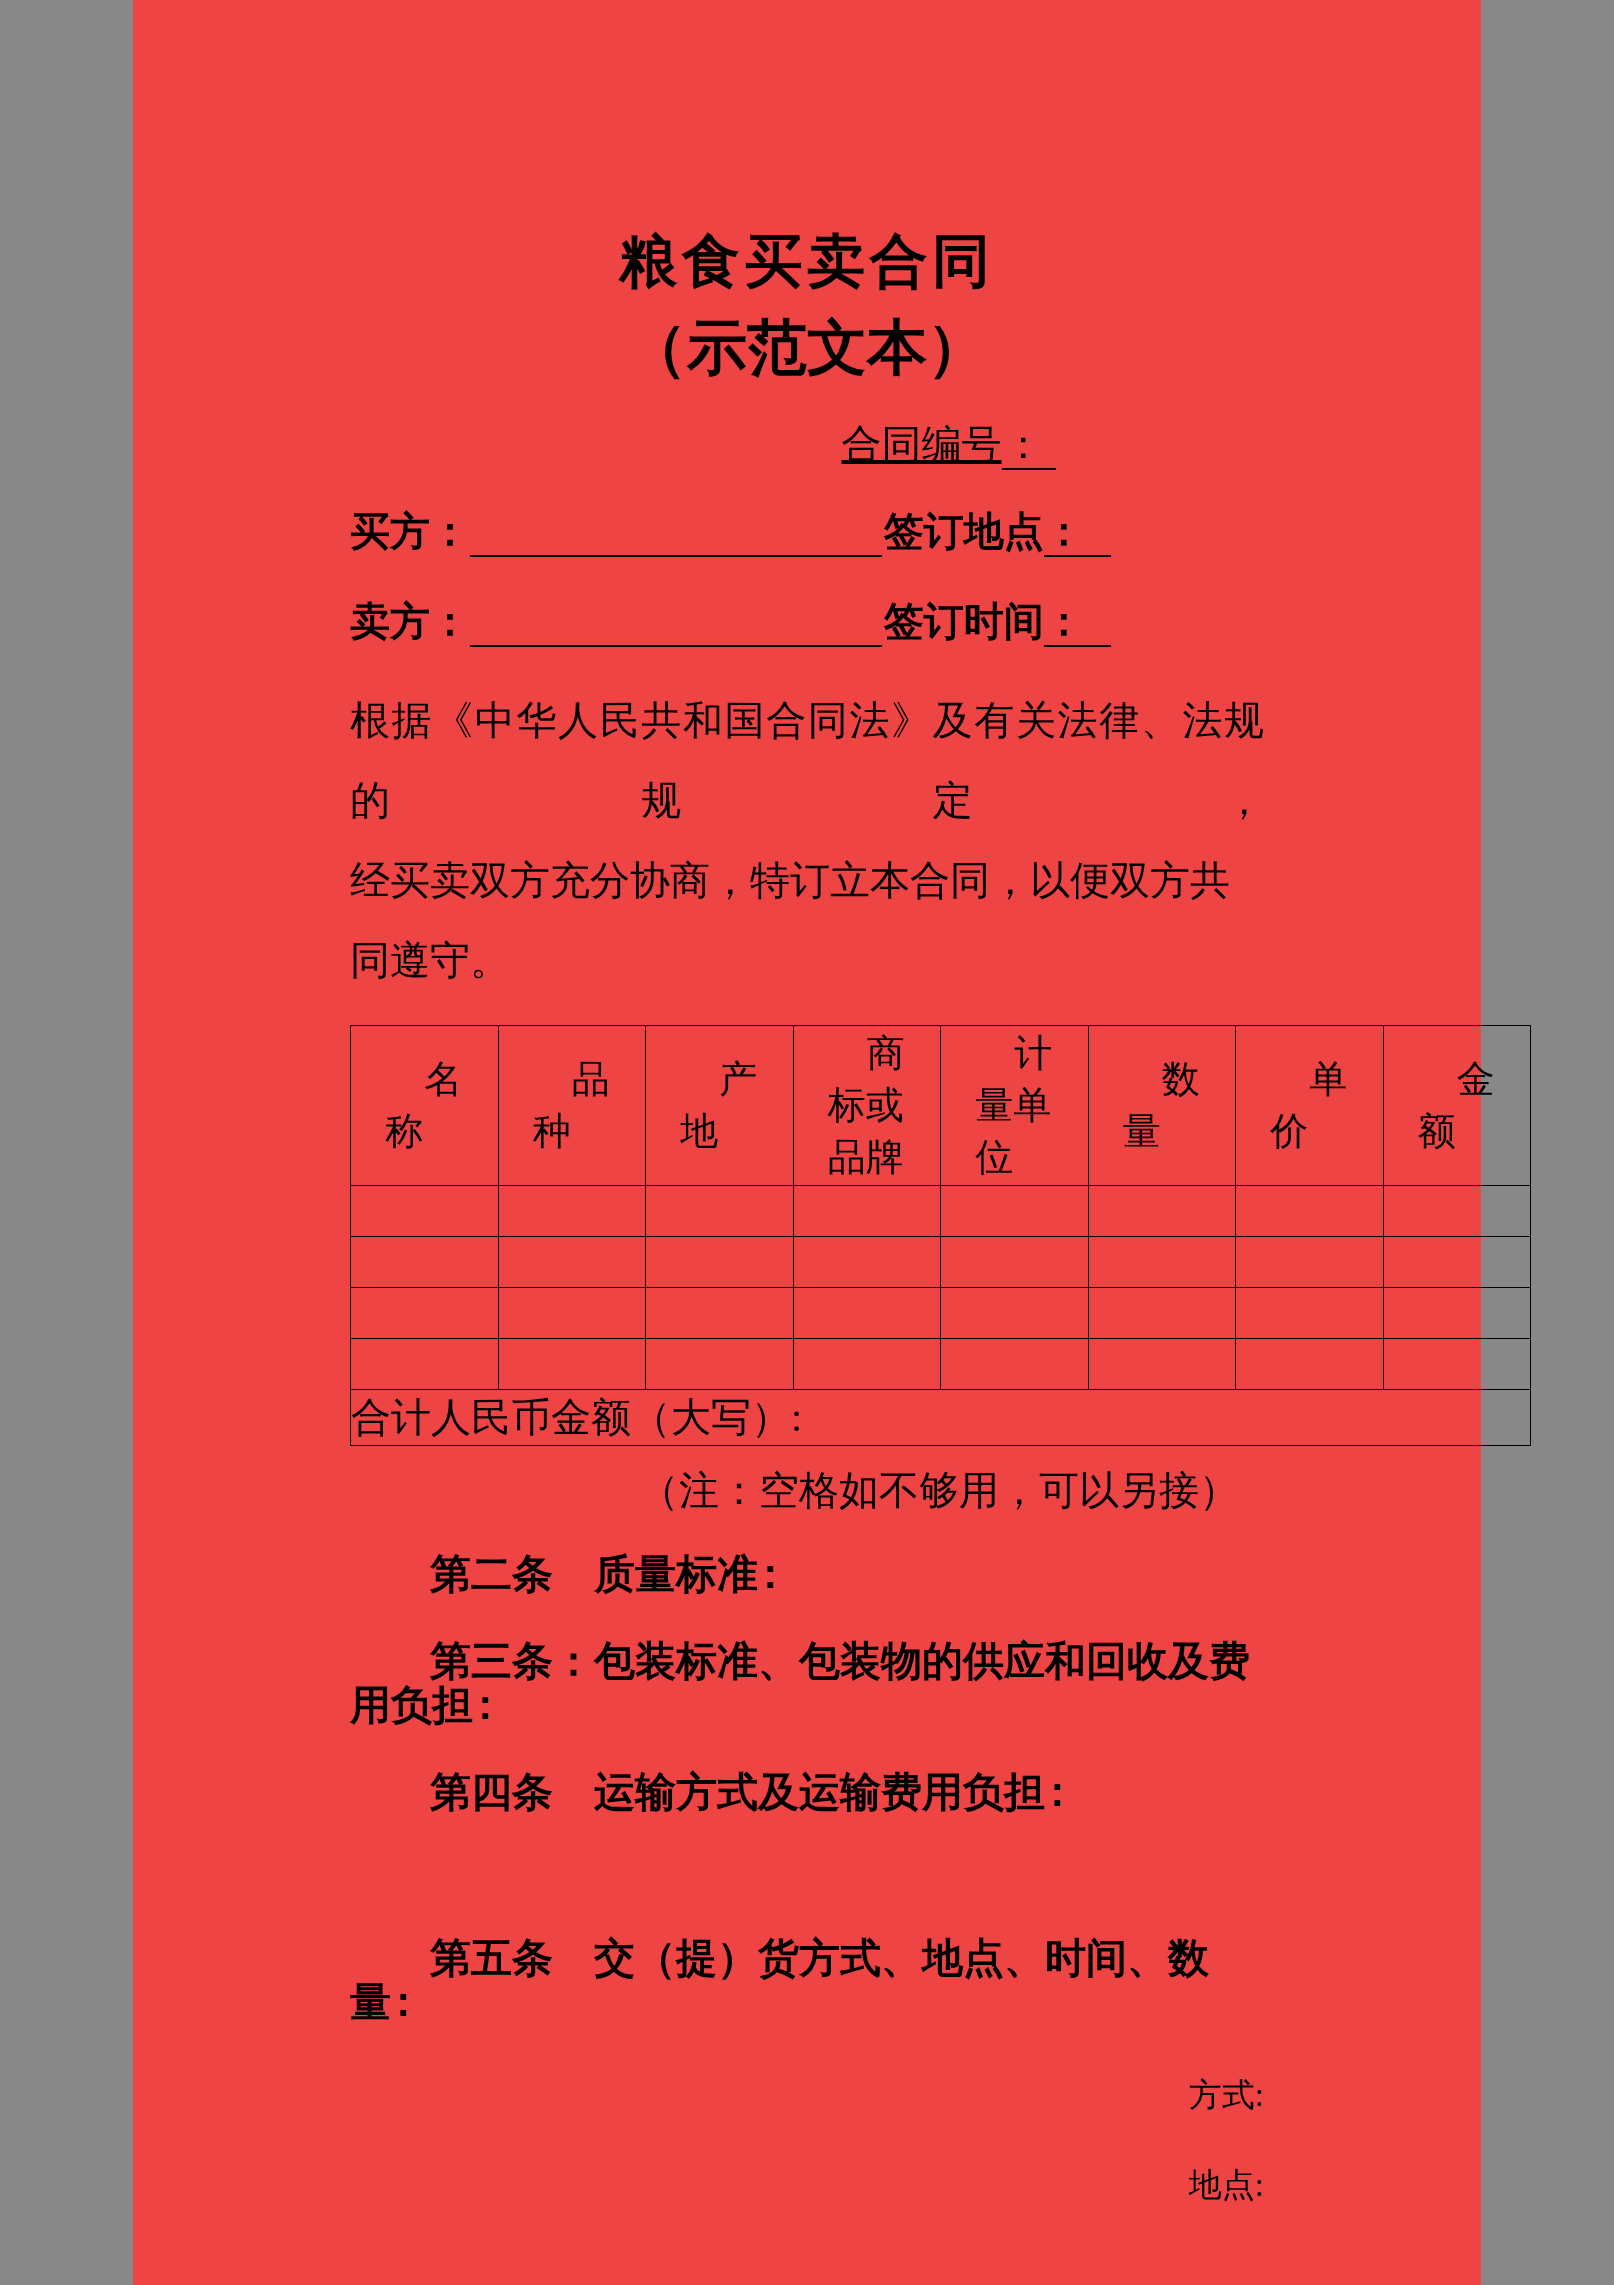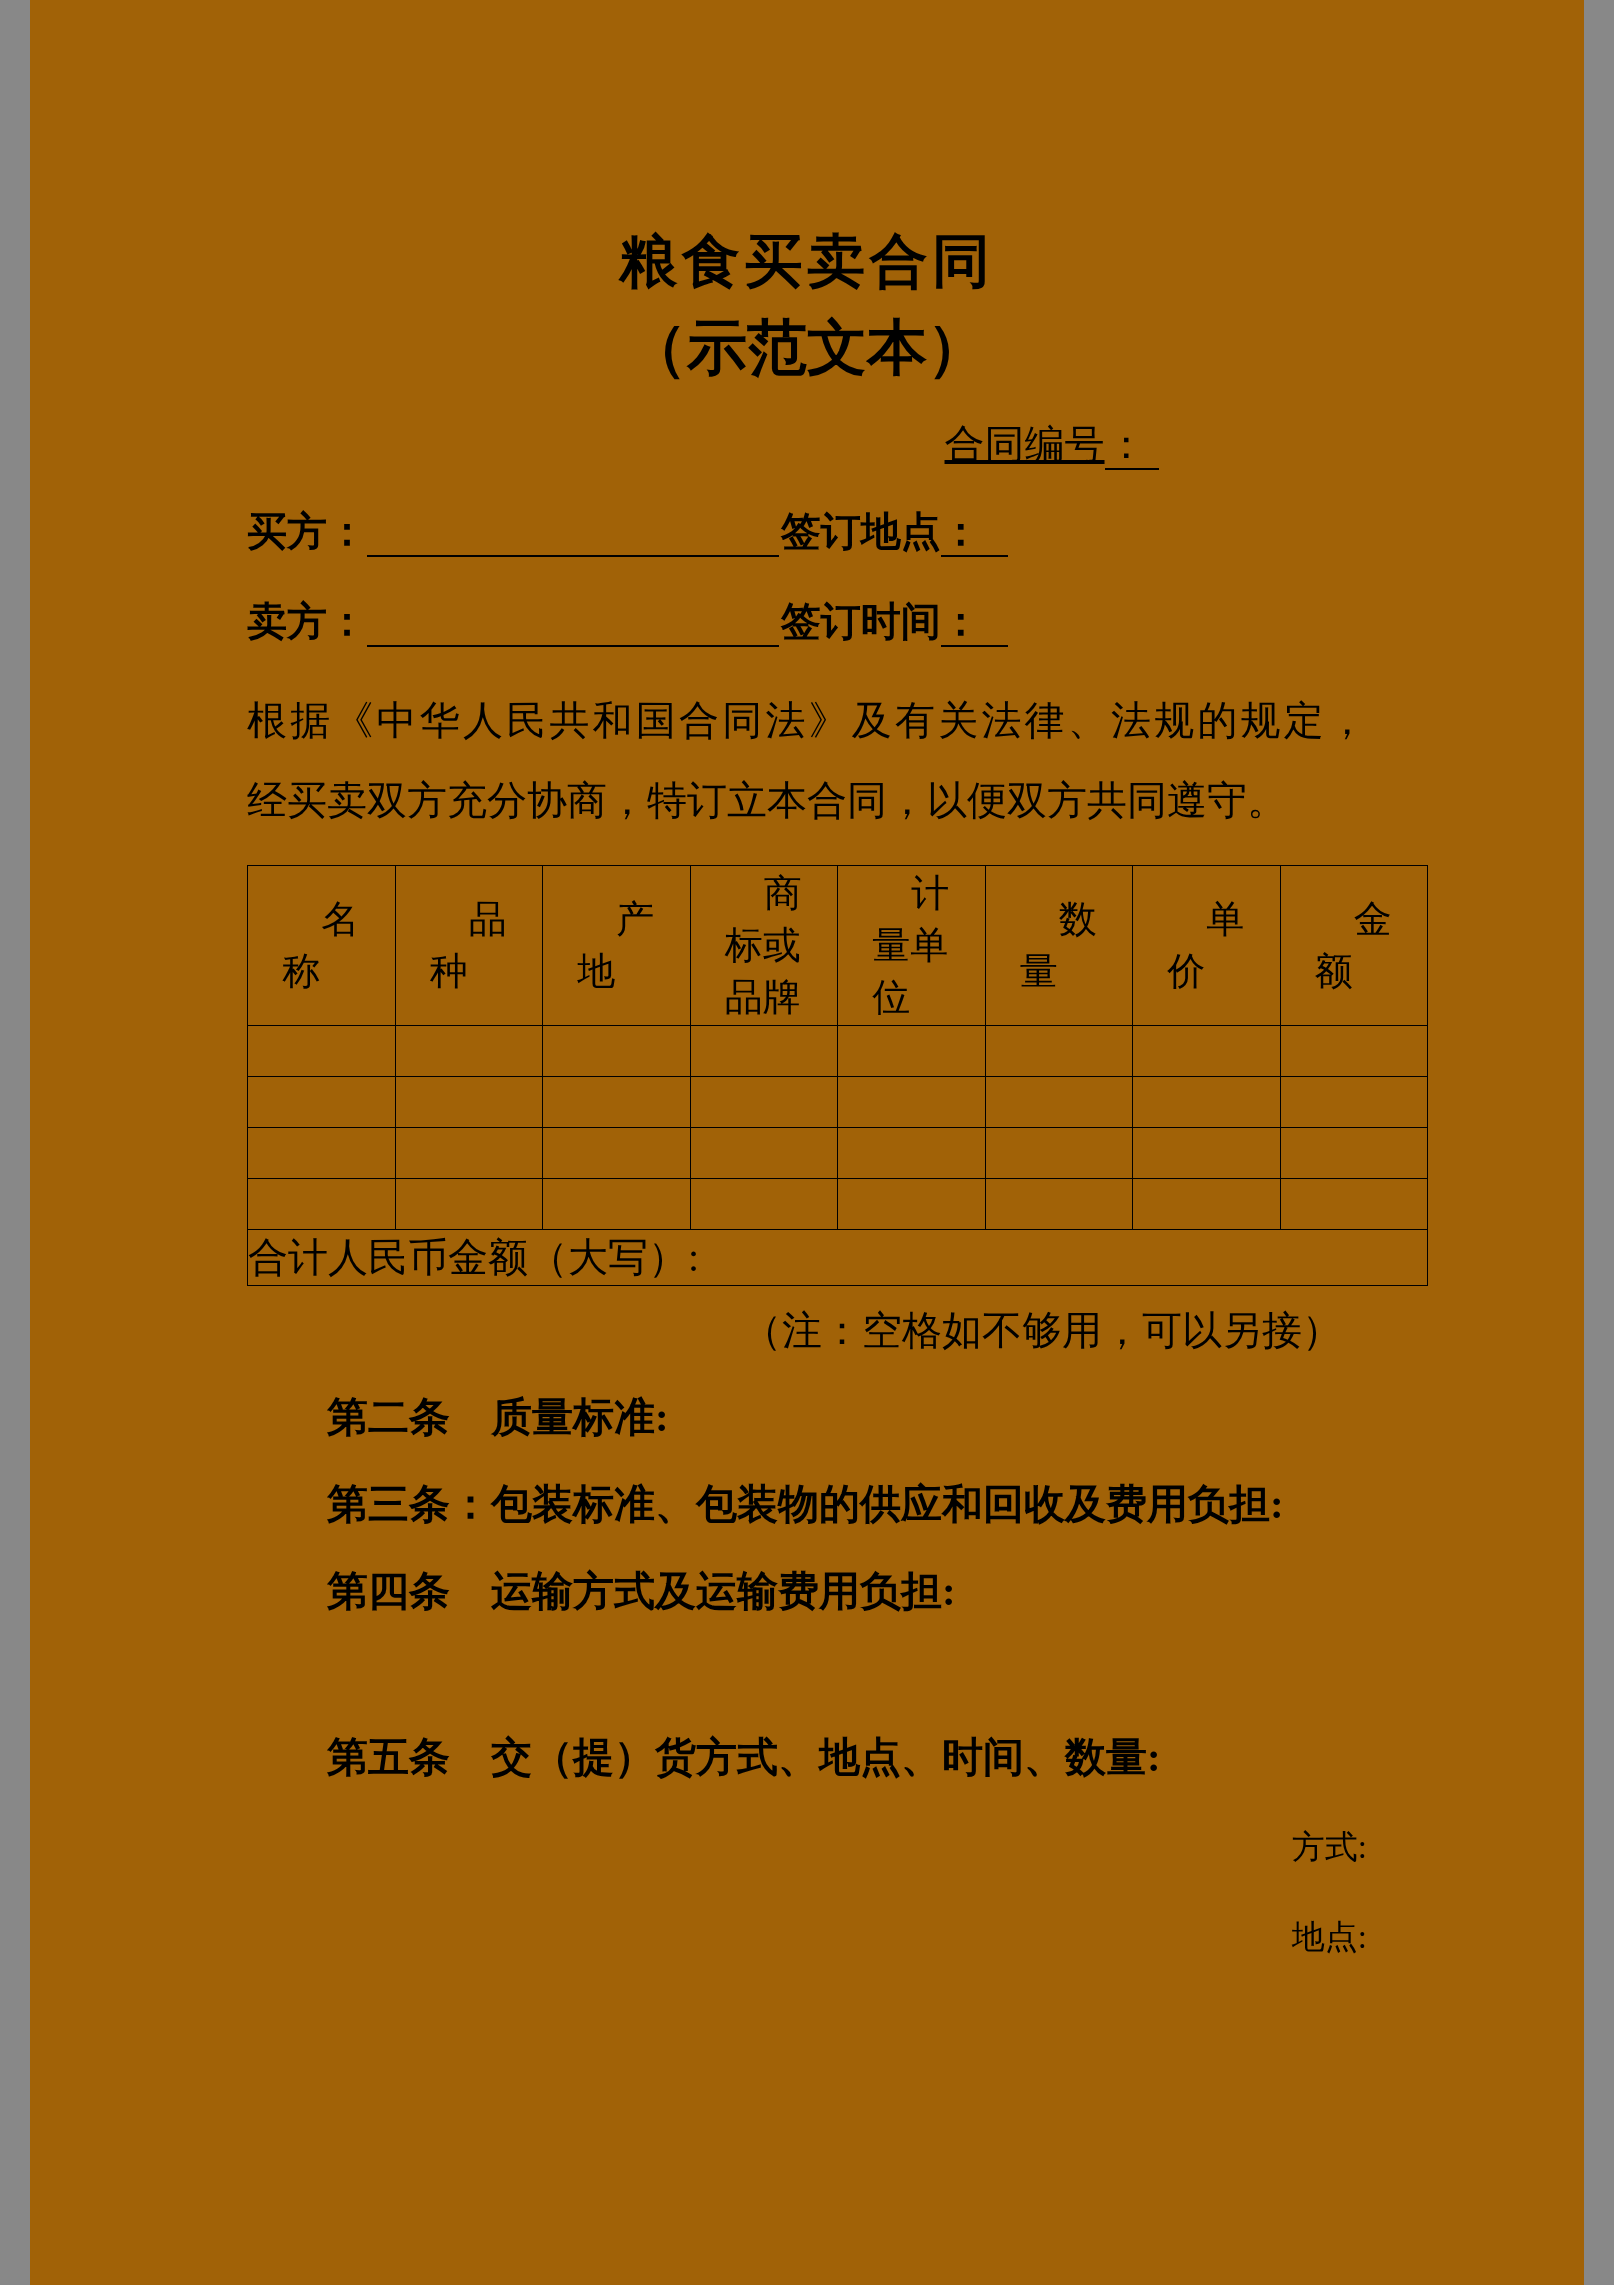--- a/index.html
+++ b/index.html
@@ -1,20 +1,20 @@
 <!DOCTYPE html>
 <html style="font-size:14.5px"><head>
 <meta charset="utf-8">
 <style>
   html,body { margin:0; padding:0; background:#888; }
   .page {
     position:relative;
-    width:1554px; height:2285px;
+    width:1348px; height:2285px;
     margin:0 auto;
-    background:#a16207;
+    background:#ef4444;
     box-sizing:border-box;
     padding:231px 217px 0 217px;
     font-family:"Liberation Serif","DejaVu Serif",serif;
     color:#000;
   }
   .doc-title {
     margin:0; text-align:center;
     font-family:"Liberation Sans","DejaVu Sans",sans-serif;
     font-weight:bold; font-size:58px; line-height:60px; letter-spacing:4.5px;
   }
@@ -67,21 +67,21 @@
     font-size:38px; line-height:52px; text-align:left;
     word-break:break-all; overflow-wrap:anywhere;
   }
   td.dcell { height:50px; }
   td.total-cell { height:49px; font-size:40px; padding-left:93px; text-align:left; }
 
   .note { margin-top:23.5px; text-align:right; padding-right:25px; font-size:40px; line-height:43px; }
 
   .articles { margin-top:43px; }
   .article {
-    font-family:Liberation Serif, serif;
+    font-family:Liberation Mono, monospace;
     font-weight:bold; font-size:41px; line-height:44px;
     text-indent:80px; margin-bottom:43px;
   }
   .article.gap-before { margin-top:122px; }
 
   .dfield { font-size:33px; line-height:43px; margin-top:47px;text-align:right; }
 </style>
 </head>
 <body>
 

